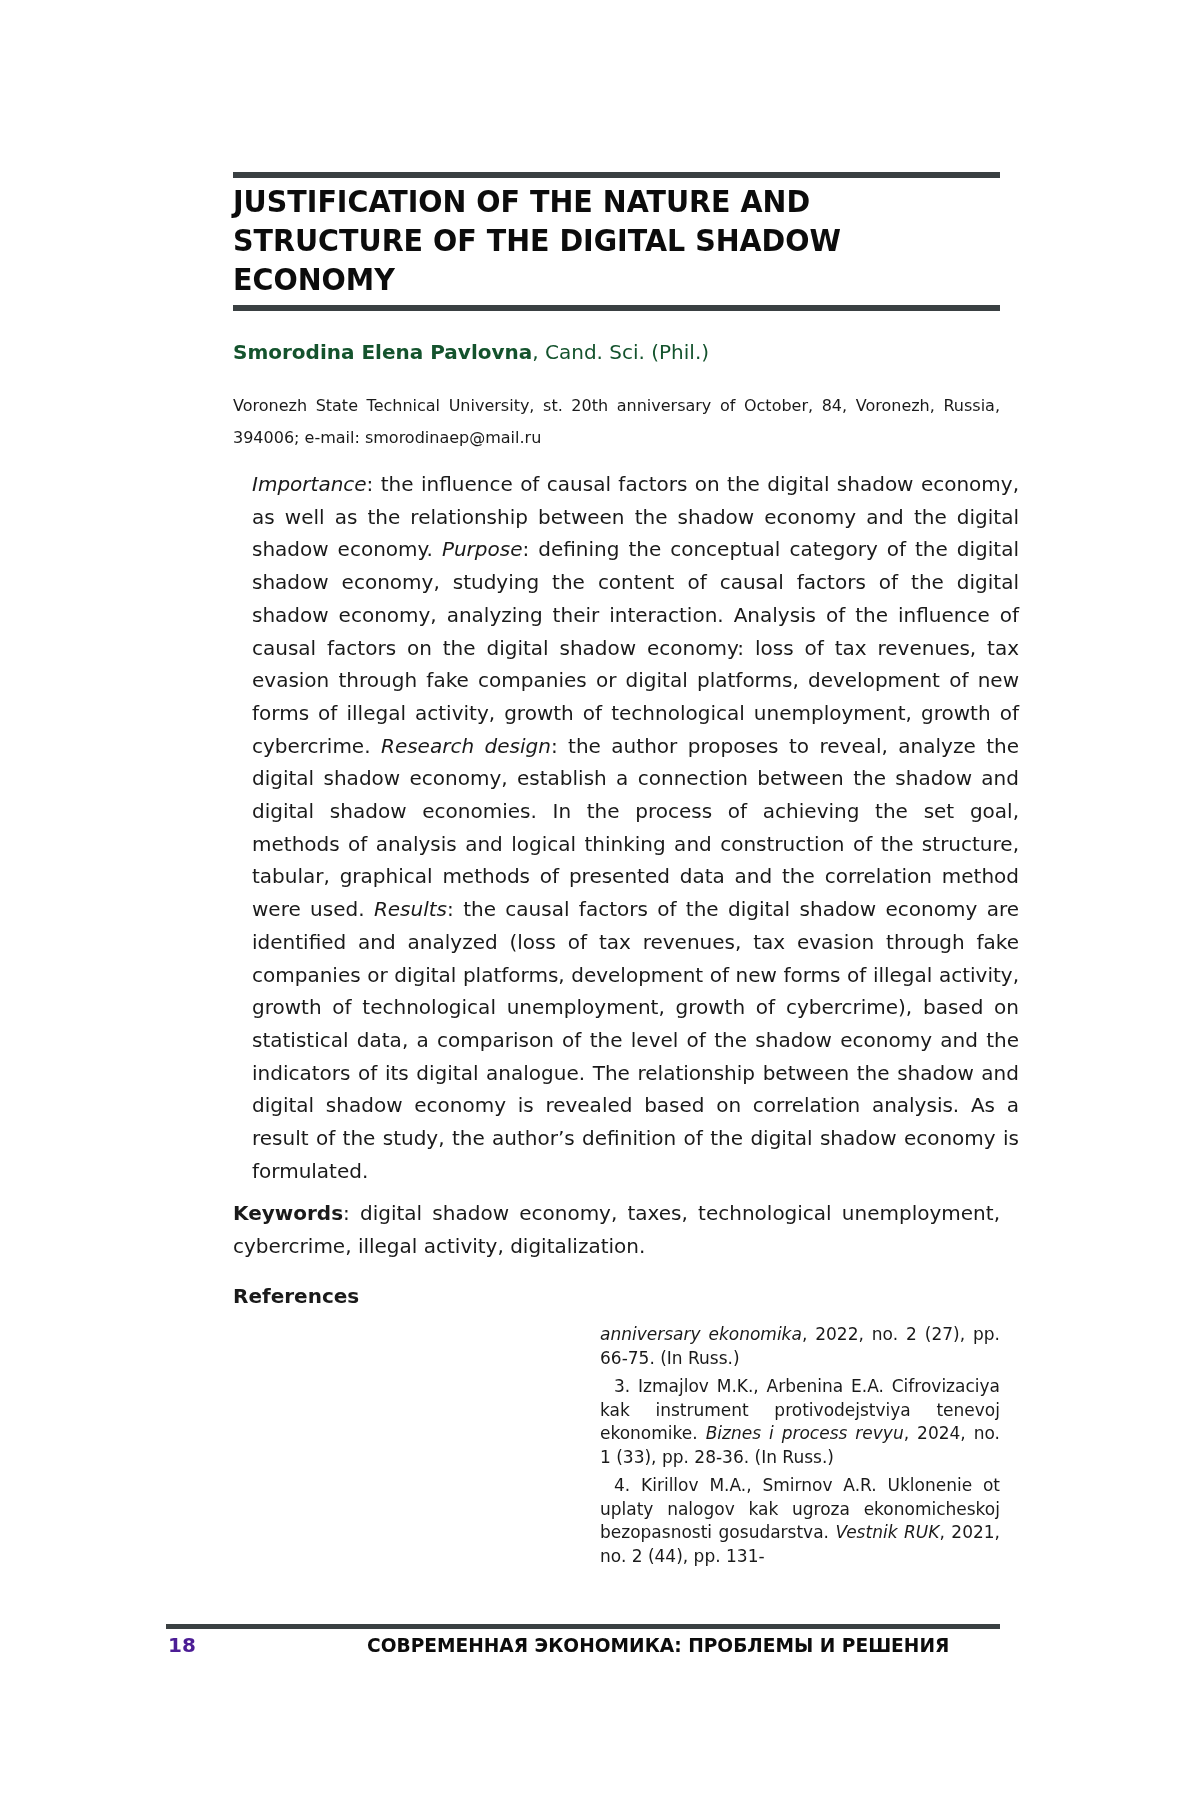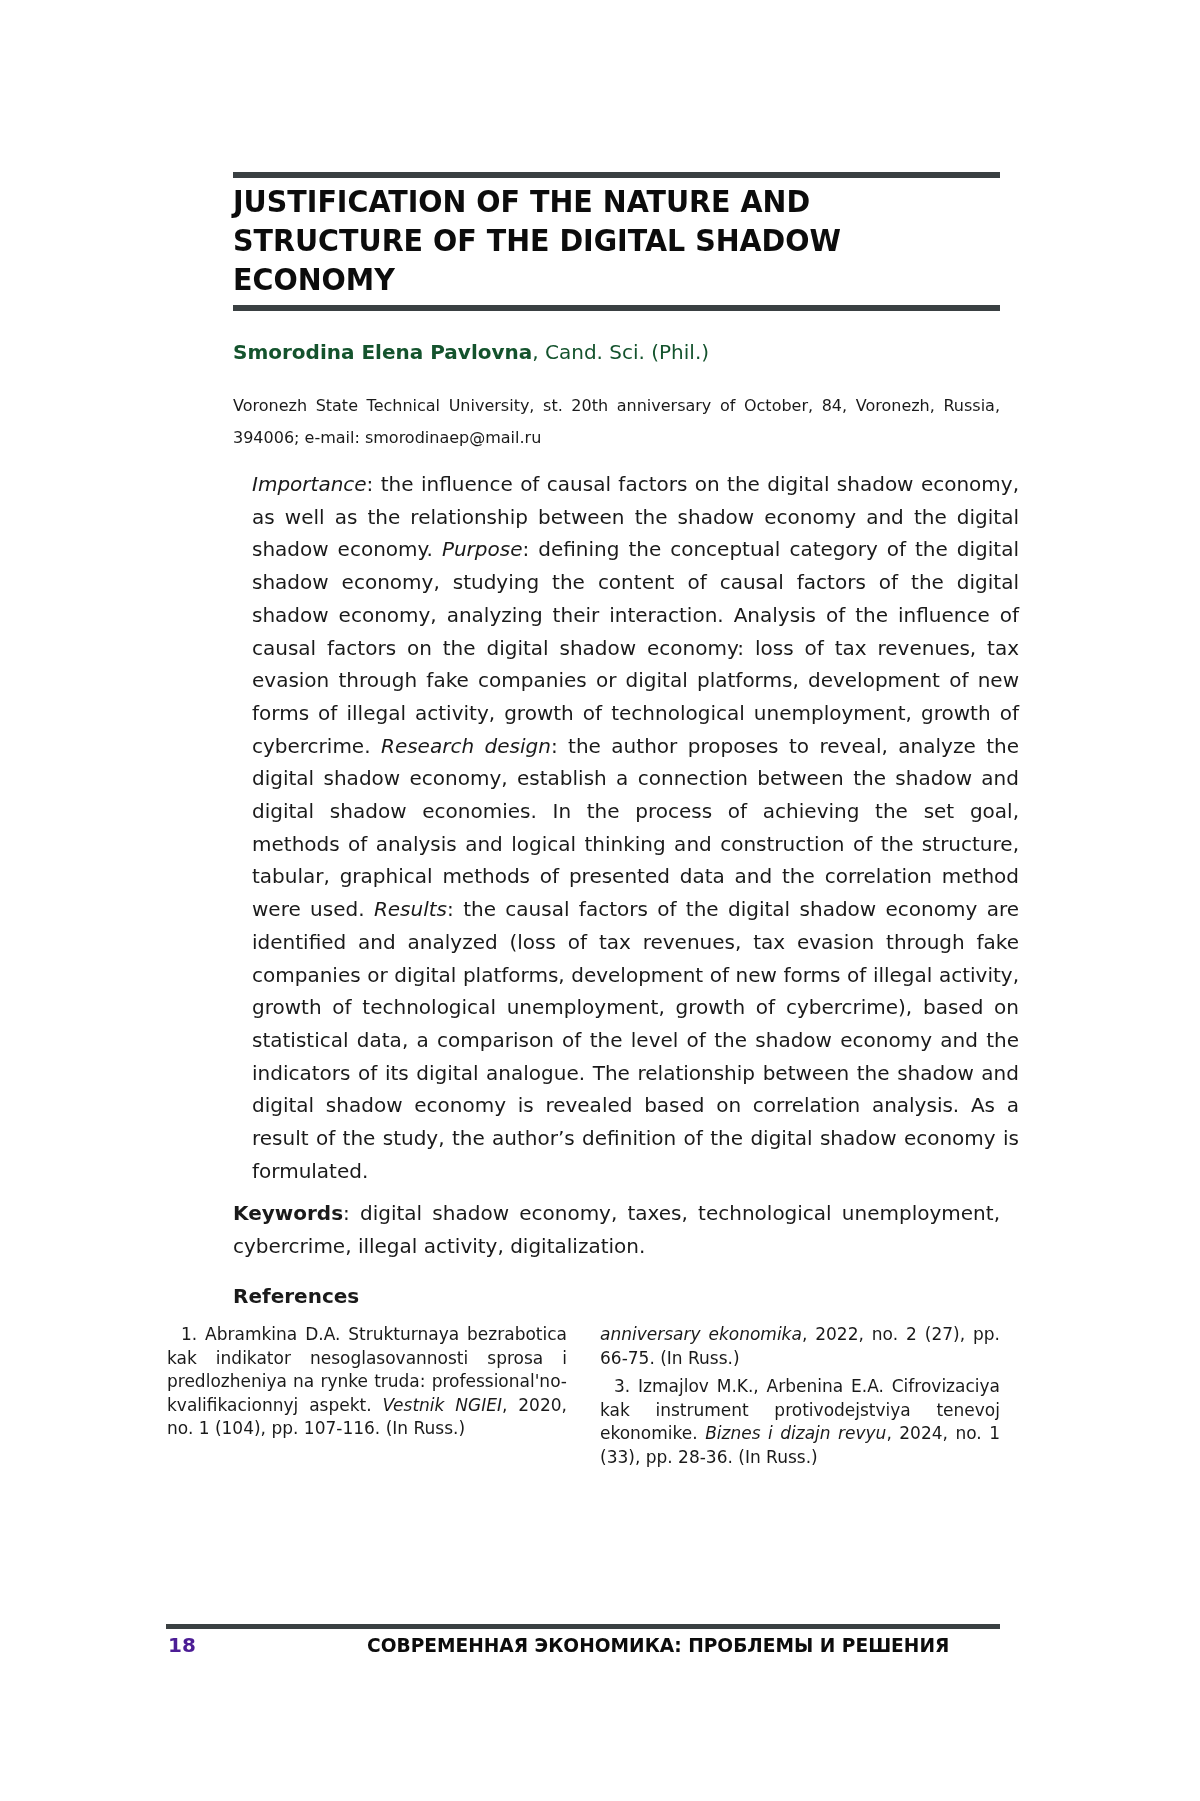--- a/index.html
+++ b/index.html
@@ -45,23 +45,23 @@
 
 <div id="affiliation">Voronezh State Technical University, st. 20th anniversary of October, 84, Voronezh, Russia, 394006; e-mail: smorodinaep@mail.ru</div>
 
 <div id="abstract"><i>Importance</i><span>: the influence of causal factors on the digital shadow economy, as well as the relationship between the shadow economy and the digital shadow economy. </span><i>Purpose</i><span>: defining the conceptual category of the digital shadow economy, studying the content of causal factors of the digital shadow economy, analyzing their interaction. Analysis of the influence of causal factors on the digital shadow economy: loss of tax revenues, tax evasion through fake companies or digital platforms, development of new forms of illegal activity, growth of technological unemployment, growth of cybercrime. </span><i>Research design</i><span>: the author proposes to reveal, analyze the digital shadow economy, establish a connection between the shadow and digital shadow economies. In the process of achieving the set goal, methods of analysis and logical thinking and construction of the structure, tabular, graphical methods of presented data and the correlation method were used. </span><i>Results</i><span>: the causal factors of the digital shadow economy are identified and analyzed (loss of tax revenues, tax evasion through fake companies or digital platforms, development of new forms of illegal activity, growth of technological unemployment, growth of cybercrime), based on statistical data, a comparison of the level of the shadow economy and the indicators of its digital analogue. The relationship between the shadow and digital shadow economy is revealed based on correlation analysis. As a result of the study, the author’s definition of the digital shadow economy is formulated.</span></div>
 
 <div id="keywords"><b>Keywords</b><span>: digital shadow economy, taxes, technological unemployment, cybercrime, illegal activity, digitalization.</span></div>
 
 <div id="refs-heading">References</div>
 
 <div class="ref-col" id="ref-col-left">
-  <p class="ref"><span>1. Abramkina D.A. Strukturnaya bezrabotica kak indikator nesoglasovannosti sprosa i predlozheniya na rynke truda: professional'no-kvalifikacionnyj aspekt. </span><i>Vestnik NGIEI</i><span>, 2020, no. 1 (104), pp. 107-116. (In Russ.)</span></p>
 </div>
 
 <div class="ref-col" id="ref-col-right">
   <p class="ref cont"><i>anniversary ekonomika</i><span>, 2022,  no. 2 (27), pp. 66-75. (In Russ.)</span></p>
-  <p class="ref"><span>3. Izmajlov M.K., Arbenina E.A. Cifrovizaciya kak instrument protivodejstviya tenevoj ekonomike. </span><i>Biznes i dizajn revyu</i><span>, 2024, no. 1 (33), pp. 28-36. (In Russ.)</span></p>
+  <p class="ref"><span>3. Izmajlov M.K., Arbenina E.A. Cifrovizaciya kak instrument protivodejstviya tenevoj ekonomike. </span><i>Biznes i process revyu</i><span>, 2024, no. 1 (33), pp. 28-36. (In Russ.)</span></p>
+  <p class="ref"><span>4. Kirillov M.A., Smirnov A.R. Uklonenie ot uplaty nalogov kak ugroza ekonomicheskoj bezopasnosti gosudarstva. </span><i>Vestnik RUK</i><span>, 2021, no. 2 (44), pp. 131-</span></p>
 </div>
 
 <div class="rule" id="rule-footer"></div>
 <div id="page-number">18</div>
 <div id="journal-name">СОВРЕМЕННАЯ ЭКОНОМИКА: ПРОБЛЕМЫ И РЕШЕНИЯ</div>
 
 </body></html>

